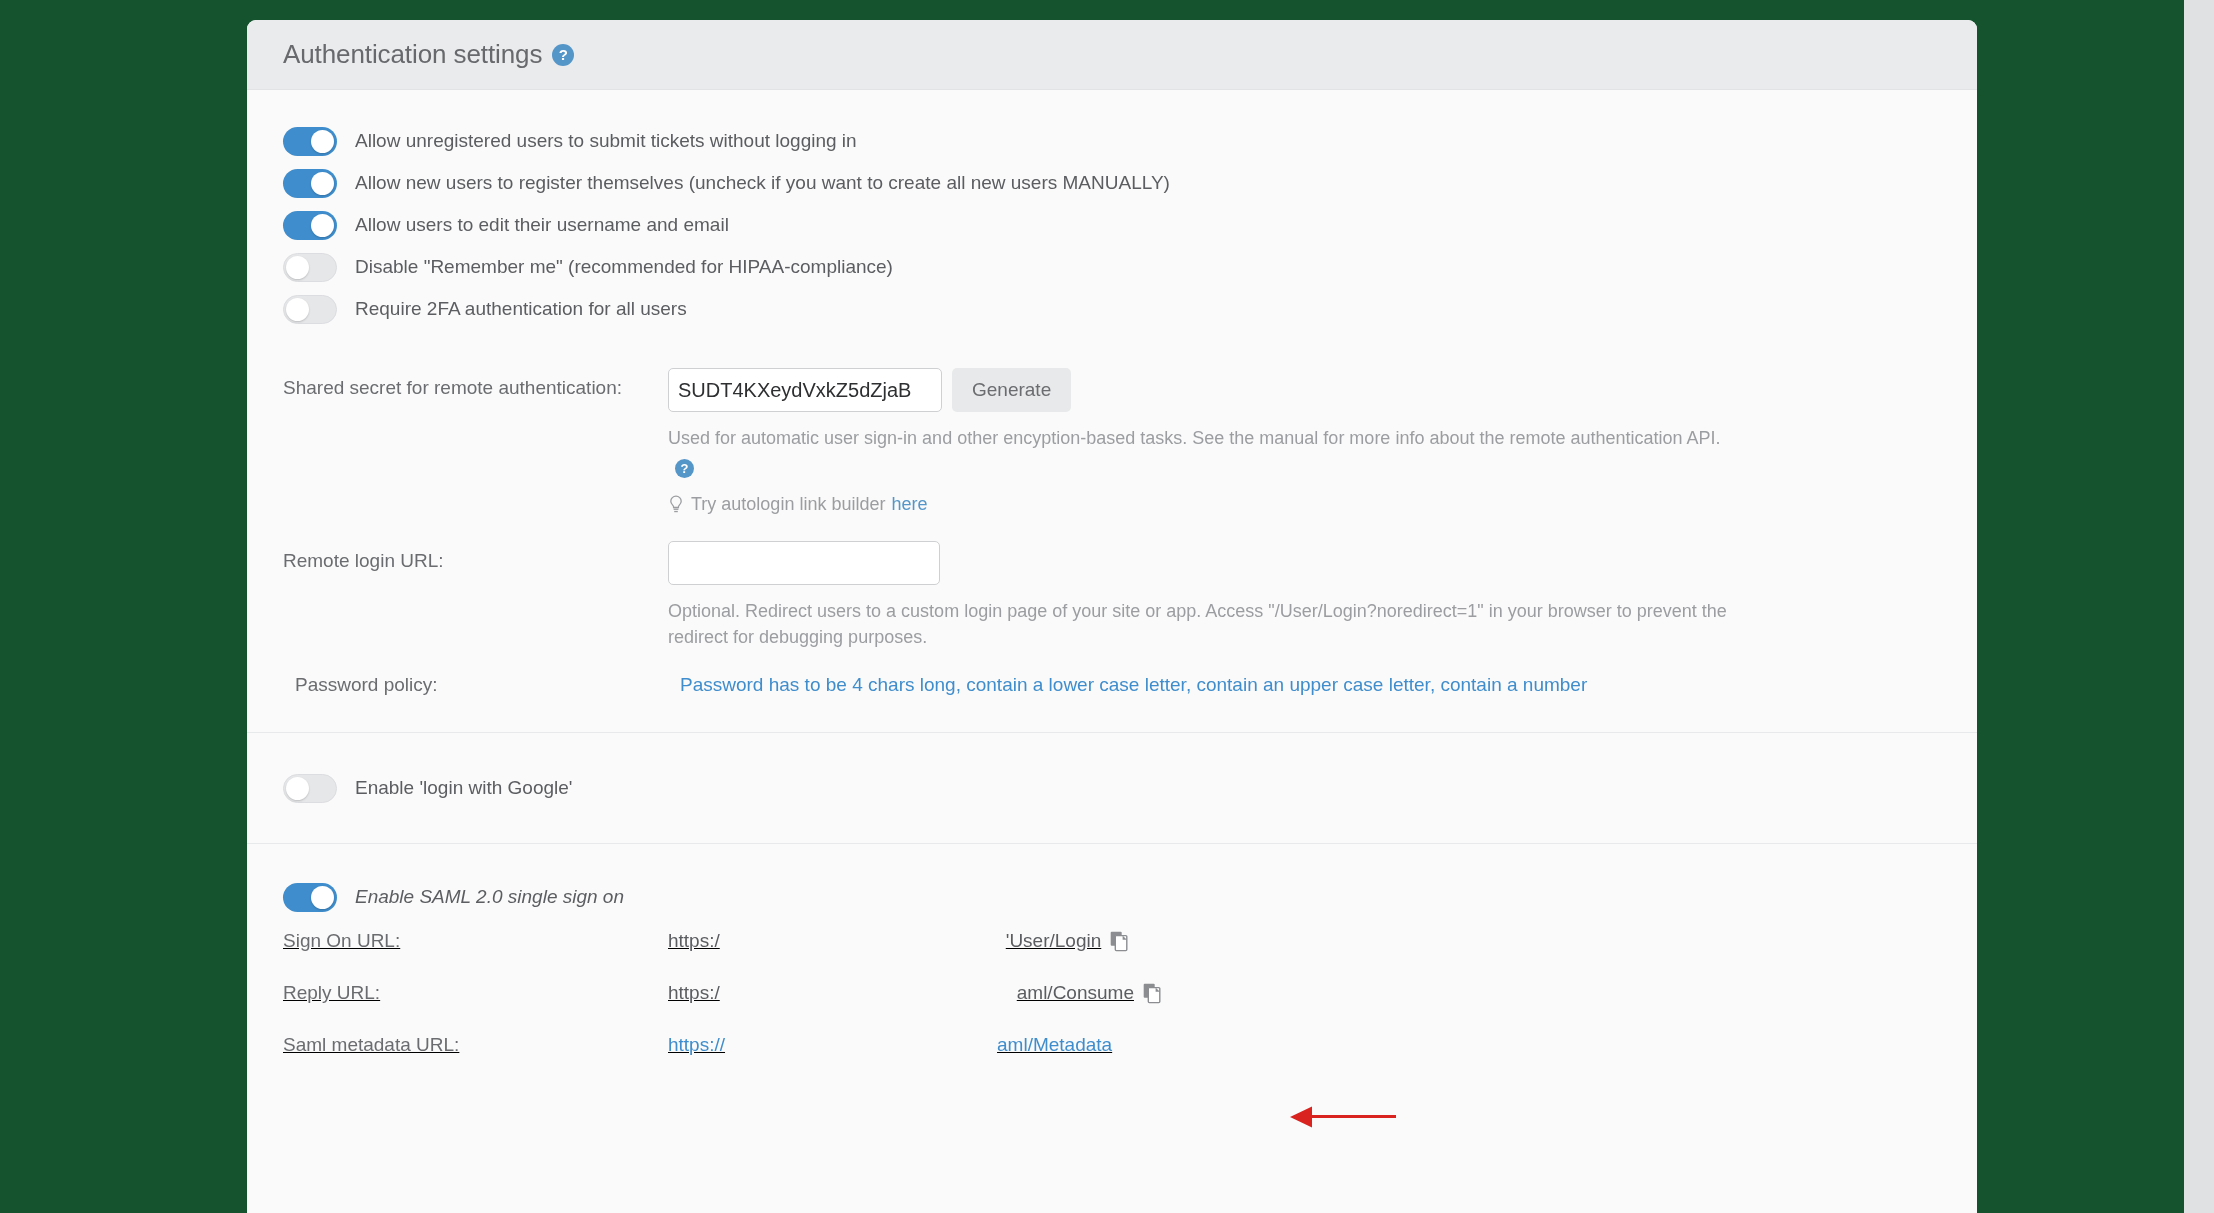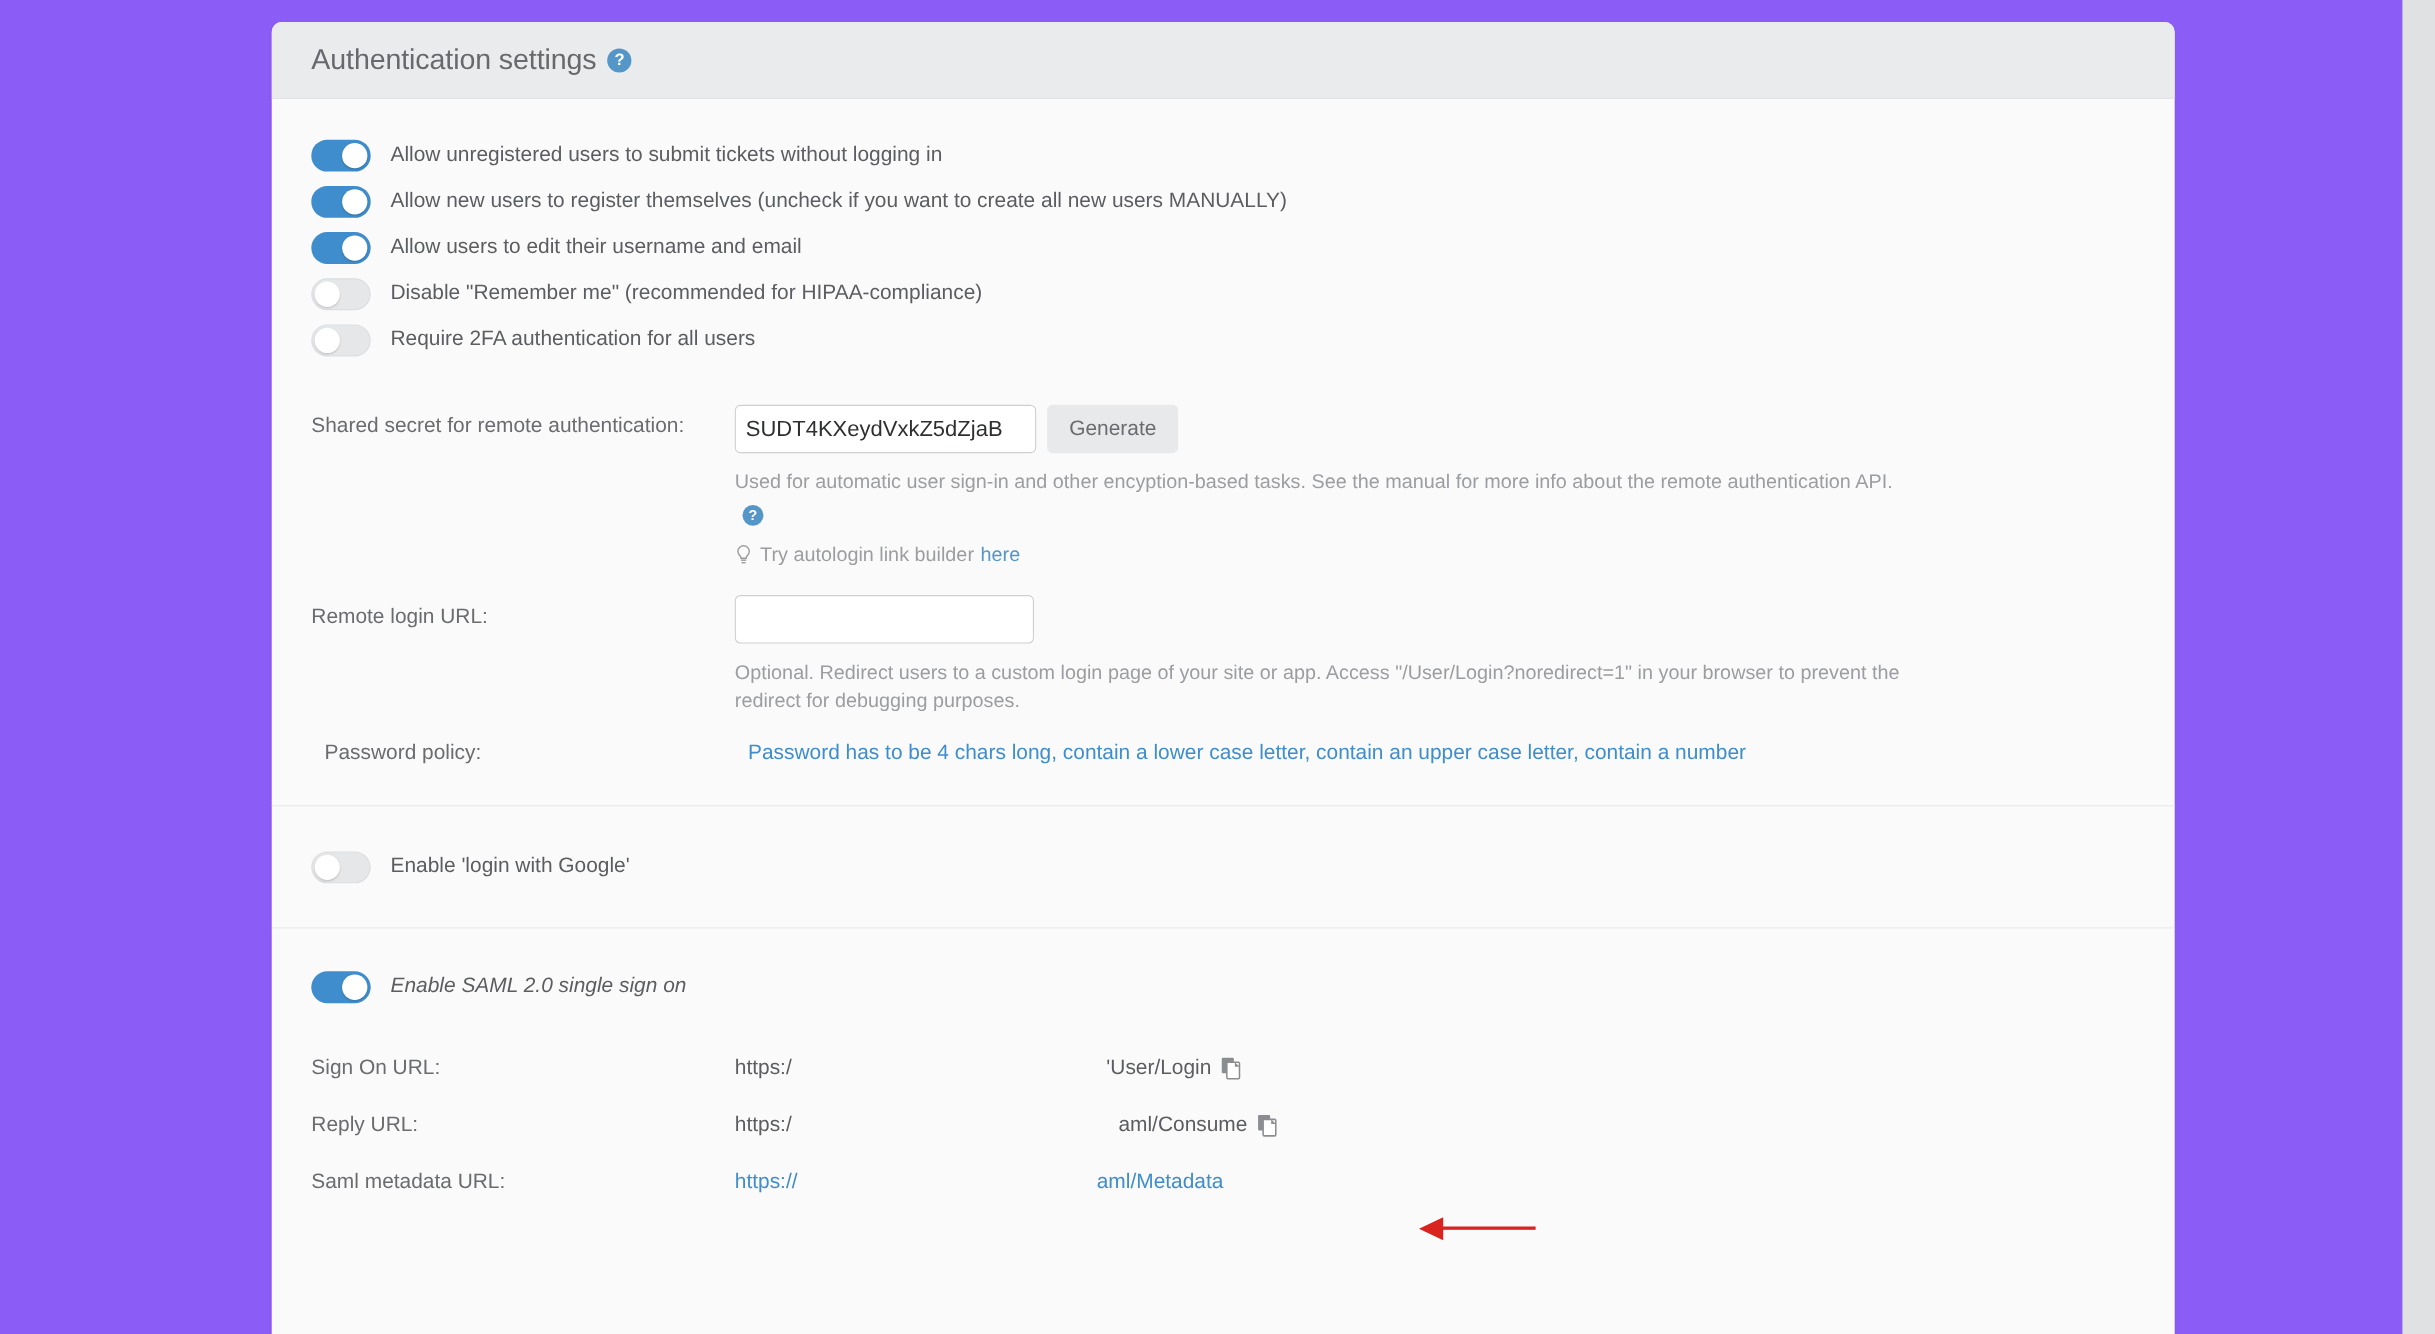--- a/index.html
+++ b/index.html
@@ -11,21 +11,21 @@
     height: 1213px;
     overflow: hidden;
     background: #e0e1e3;
     font-family: "Liberation Sans", sans-serif;
   }
 
   #page {
     position: relative;
     width: 2184px;
     height: 1213px;
-    background: #8b5cf6;
+    background: #14532d;
   }
 
   
   .card {
     position: absolute;
     left: 247px;
     top: 20px;
     width: 1730px;
     min-height: 1220px;
     background: #fafafa;
@@ -211,23 +211,24 @@
   .section-google {
     padding: 34px 0 34px 0;
   }
 
   .section-saml {
     padding: 32px 0 10px 0;
   }
 
   .saml-row {
     display: flex;
-    align-items: flex-end;
+    align-items: flex-start;
     padding-left: 36px;
     height: 52px;
+    text-decoration: underline;
   }
   .saml-label {
     width: 385px;
     flex: none;
     font-size: 19px;
     color: #6a6c6f;
   }
   .saml-value {
     font-size: 19px;
     color: #5b5d60;

